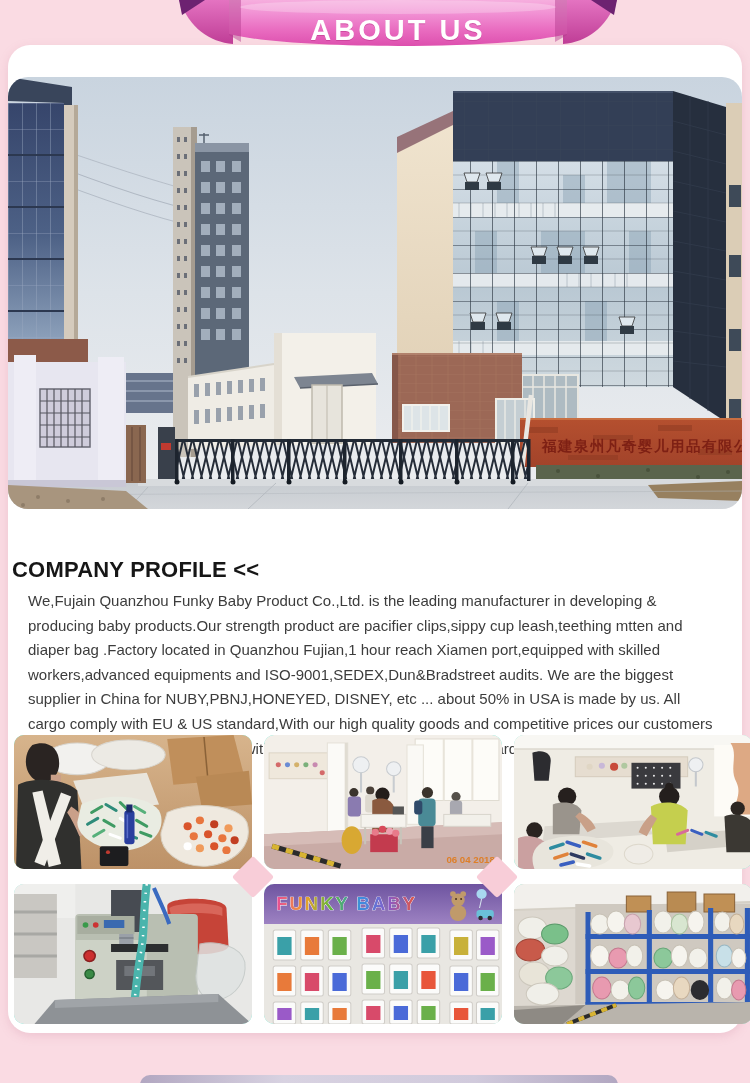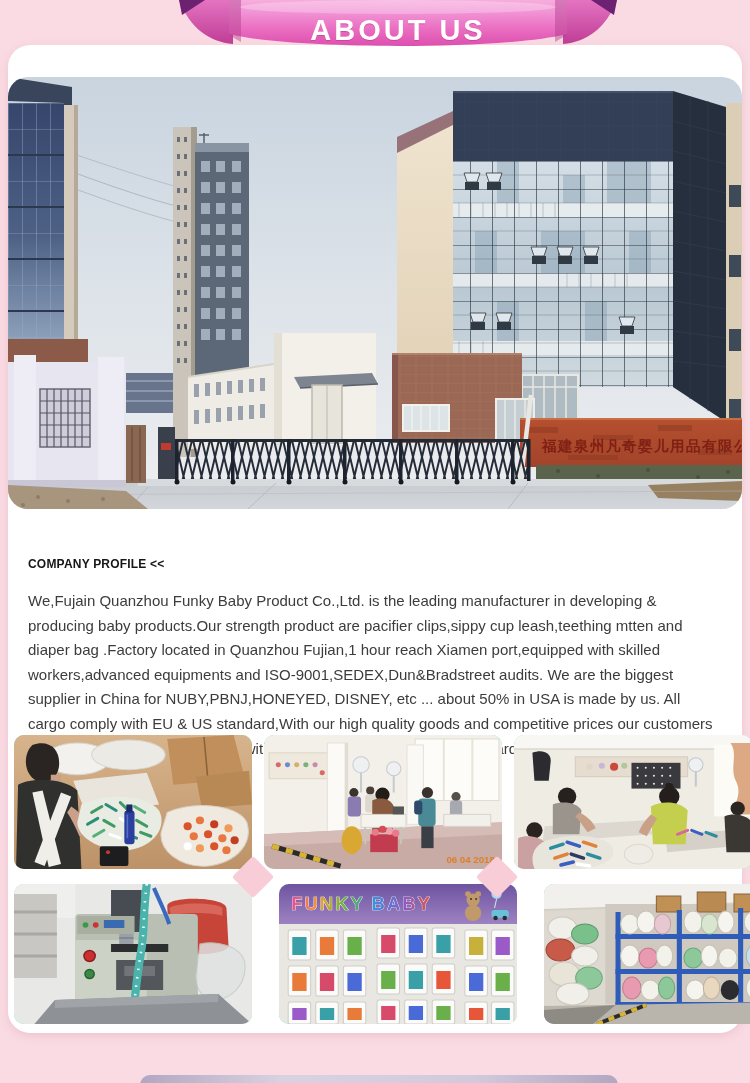--- a/index.html
+++ b/index.html
@@ -14,30 +14,30 @@
     box-shadow:0 3px 10px rgba(205,130,155,.25);
   }
   .ribbon-wrap{position:absolute;left:177px;top:0;width:442px;height:58px;z-index:5;}
   .ribbon-wrap svg{display:block;}
   .hero{
     position:absolute;left:0;top:32px;width:734px;height:432px;
     border-radius:20px;overflow:hidden;
   }
   .hero svg{display:block;}
   .profile-heading{
-    position:absolute;left:20px;top:512px;width:690px;
-    font-size:12px;font-weight:700;color:#161616;letter-spacing:.2px;
+    position:absolute;left:4px;top:512px;width:690px;
+    font-size:22px;font-weight:700;color:#161616;letter-spacing:.2px;
   }
   .profile-body{
     position:absolute;left:20px;top:498px;width:686px;
     font-size:15px;line-height:24.6px;color:#3c3c3c;
     padding-top:46px;
   }
   .gallery-row1{position:absolute;left:6px;top:690px;width:722px;height:134px;display:flex;gap:12px;}
-  .gallery-row2{position:absolute;left:6px;top:839px;width:722px;height:140px;display:flex;gap:27px;}
+  .gallery-row2{position:absolute;left:6px;top:839px;width:722px;height:140px;display:flex;gap:12px;}
   .tile{width:238px;border-radius:10px;overflow:hidden;flex:0 0 auto;background:#5eead4;}
   .tile svg{display:block;width:100%;height:100%;}
   .diamond{
     position:absolute;width:30px;height:30px;background:#f8cdd8;
     transform:rotate(45deg);z-index:4;border-radius:3px;
   }
   .diamond.d1{left:238px;top:862px;}
   .diamond.d2{left:482px;top:862px;}
   .next-ribbon{
     position:absolute;left:140px;top:1075px;width:478px;height:14px;

